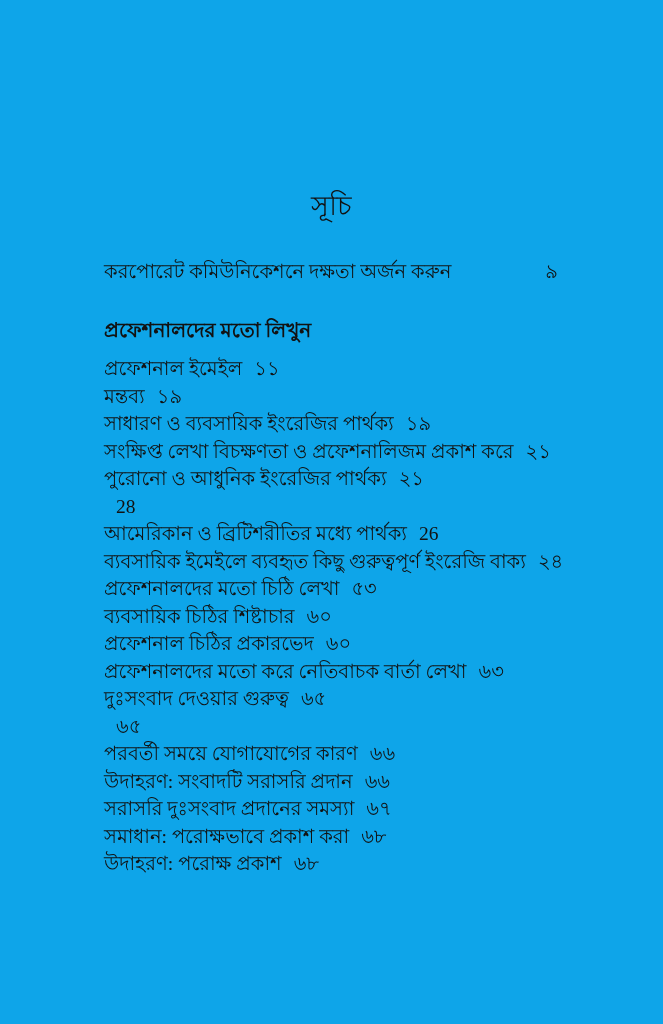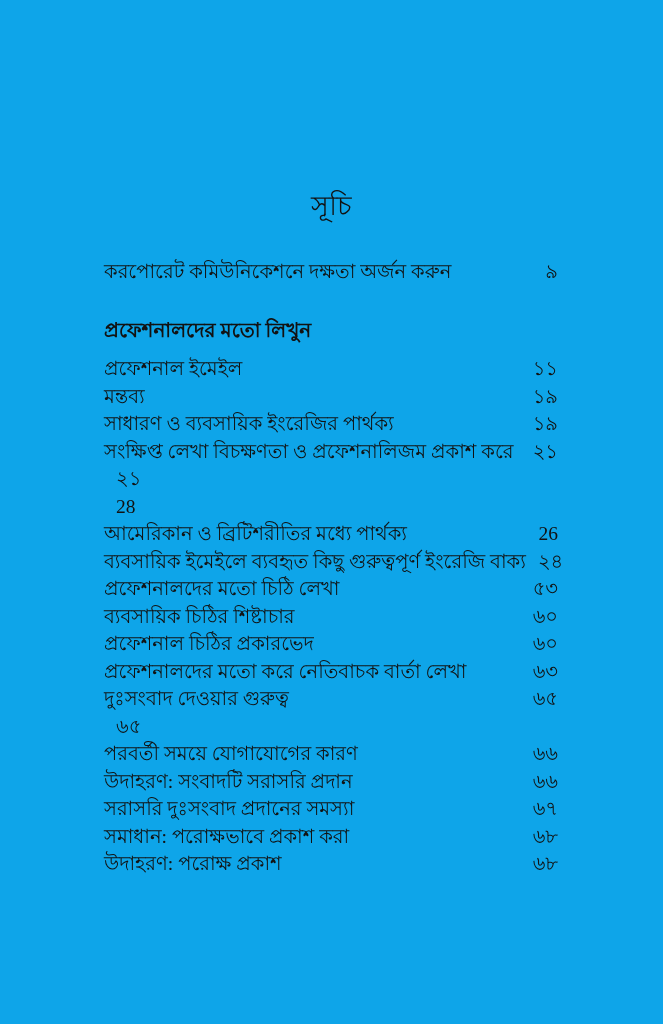--- a/index.html
+++ b/index.html
@@ -34,21 +34,20 @@
     margin: 33px 105px 0 104px;
     font-size: 20px;
     font-weight: 700;
     line-height: 1.2;
   }
   .toc-list {
     margin: 13px 105px 0 104px;
   }
   .toc-row {
     display: flex;
-    justify-content: space-between;
     align-items: baseline;
     font-size: 19.5px;
     line-height: 27.5px;
     height: 27.5px;
     white-space: nowrap;
   }
   .entry-label { text-align: left; }
   .entry-page  { text-align: right; padding-left: 12px; }
 </style>
 </head>
@@ -76,20 +75,21 @@
     </div>
     <div class="toc-row">
       <span class="entry-label">সাধারণ ও ব্যবসায়িক ইংরেজির পার্থক্য</span>
       <span class="entry-page">১৯</span>
     </div>
     <div class="toc-row">
       <span class="entry-label">সংক্ষিপ্ত লেখা বিচক্ষণতা ও প্রফেশনালিজম প্রকাশ করে</span>
       <span class="entry-page">২১</span>
     </div>
     <div class="toc-row">
+      <span class="entry-label">পুরোনো ও আধুনিক ইংরেজির পার্থক্য</span>
       <span class="entry-page">২১</span>
     </div>
     <div class="toc-row">
       <span class="entry-page">28</span>
     </div>
     <div class="toc-row">
       <span class="entry-label">আমেরিকান ও ব্রিটিশরীতির মধ্যে পার্থক্য</span>
       <span class="entry-page">26</span>
     </div>
     <div class="toc-row">

